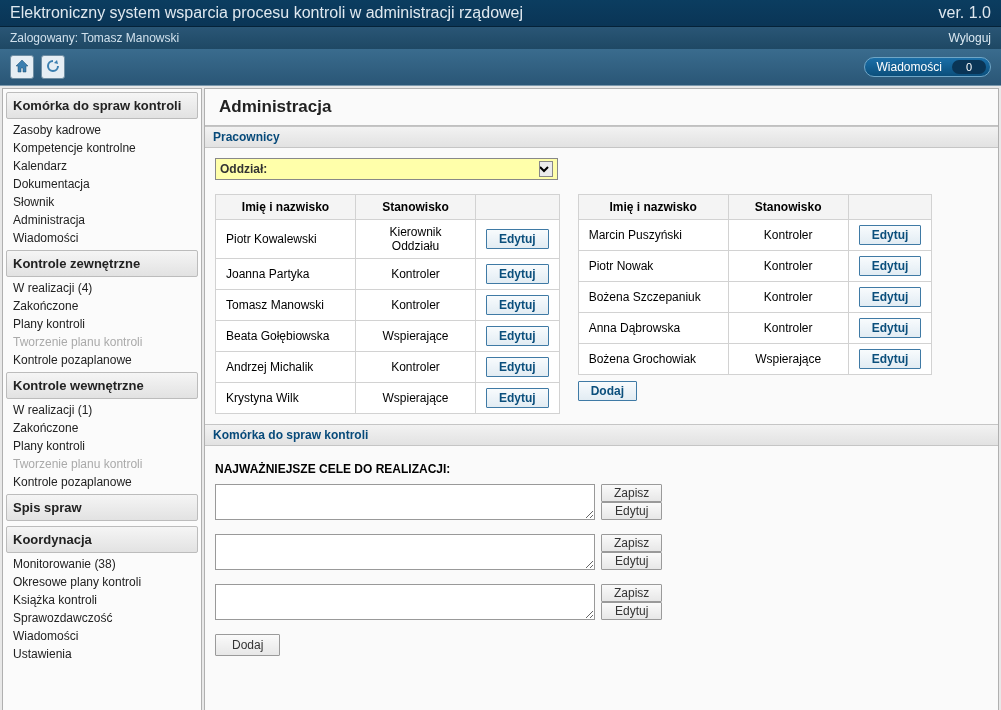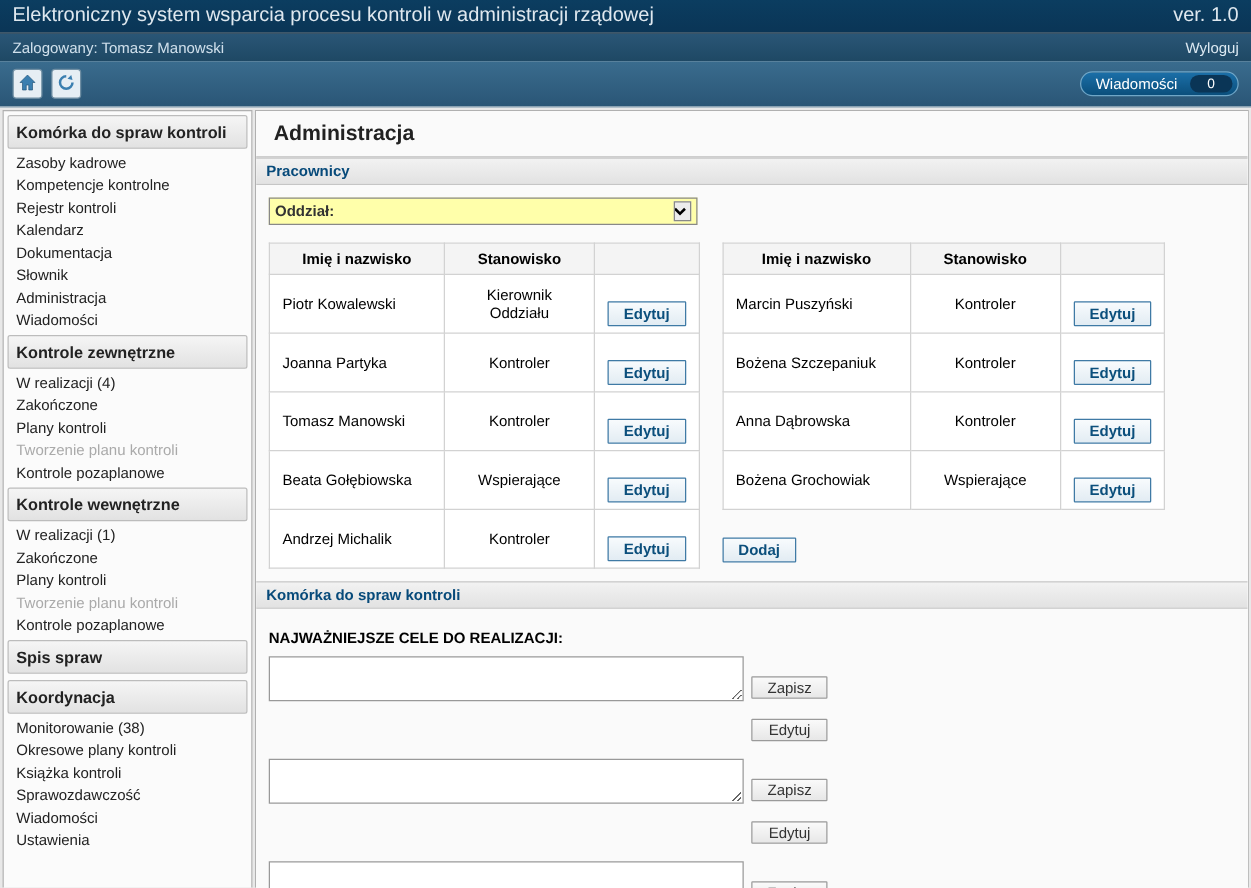--- a/index.html
+++ b/index.html
@@ -162,21 +162,20 @@
   table.emp td.center { text-align: center; }
   .btn {
     background: linear-gradient(to bottom,#f8fbfd,#e2ecf3);
     border: 1px solid #3f7aa5;
     color: #0b4f7c;
     padding: 2px 12px;
     font-size: 12px;
     font-weight: bold;
     cursor: pointer;
     border-radius: 1px;
-    margin-top: 16px;
   }
   .btn.gray {
     background: linear-gradient(to bottom,#fafafa,#e7e7e7);
     border: 1px solid #9a9a9a;
     color: #333;
     font-weight: normal;
     padding: 3px 16px;
   }
   .goals-label { font-weight: bold; margin: 6px 0 8px 0; display:block;}
   .goal-row { display:flex; gap:6px; margin-bottom:14px; align-items:flex-start;}
@@ -225,21 +224,20 @@
     <span class="wiadomosci-count">0</span>
   </div>
 </div>
 
 <div class="layout">
 
   <div class="sidebar" id="sidebar">
       <div class="side-section-header">Komórka do spraw kontroli</div>
       <div class="side-item">Zasoby kadrowe</div>
       <div class="side-item">Kompetencje kontrolne</div>
-      <div class="side-item">Rejestr kontroli</div>
       <div class="side-item">Kalendarz</div>
       <div class="side-item">Dokumentacja</div>
       <div class="side-item">Słownik</div>
       <div class="side-item">Administracja</div>
       <div class="side-item">Wiadomości</div>
       <div class="side-section-header">Kontrole zewnętrzne</div>
       <div class="side-item">W realizacji (4)</div>
       <div class="side-item">Zakończone</div>
       <div class="side-item">Plany kontroli</div>
       <div class="side-item disabled">Tworzenie planu kontroli</div>
@@ -298,35 +296,45 @@
               <tr>
                 <td>Beata Gołębiowska</td>
                 <td class="center">Wspierające</td>
                 <td class="center"><button class="btn">Edytuj</button></td>
               </tr>
               <tr>
                 <td>Andrzej Michalik</td>
                 <td class="center">Kontroler</td>
                 <td class="center"><button class="btn">Edytuj</button></td>
               </tr>
+              <tr>
+                <td>Krystyna Wilk</td>
+                <td class="center">Wspierające</td>
+                <td class="center"><button class="btn">Edytuj</button></td>
+              </tr>
             </tbody>
         </table>
 
         <div>
           <table class="emp" id="tbl-right">
             <thead>
                 <tr>
               <th style="width:150px">Imię i nazwisko</th>
               <th style="width:120px">Stanowisko</th>
               <th style="width:60px"></th>
             </tr>
               </thead>
             <tbody>
                 <tr>
                   <td>Marcin Puszyński</td>
+                  <td class="center">Kontroler</td>
+                  <td class="center"><button class="btn">Edytuj</button></td>
+                </tr>
+                <tr>
+                  <td>Piotr Nowak</td>
                   <td class="center">Kontroler</td>
                   <td class="center"><button class="btn">Edytuj</button></td>
                 </tr>
                 <tr>
                   <td>Bożena Szczepaniuk</td>
                   <td class="center">Kontroler</td>
                   <td class="center"><button class="btn">Edytuj</button></td>
                 </tr>
                 <tr>
                   <td>Anna Dąbrowska</td>

